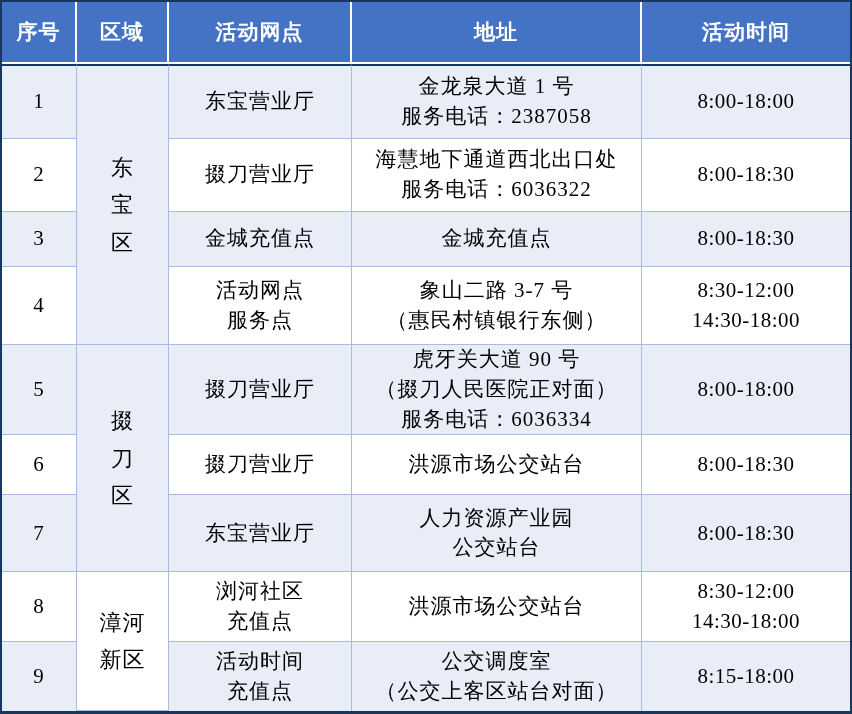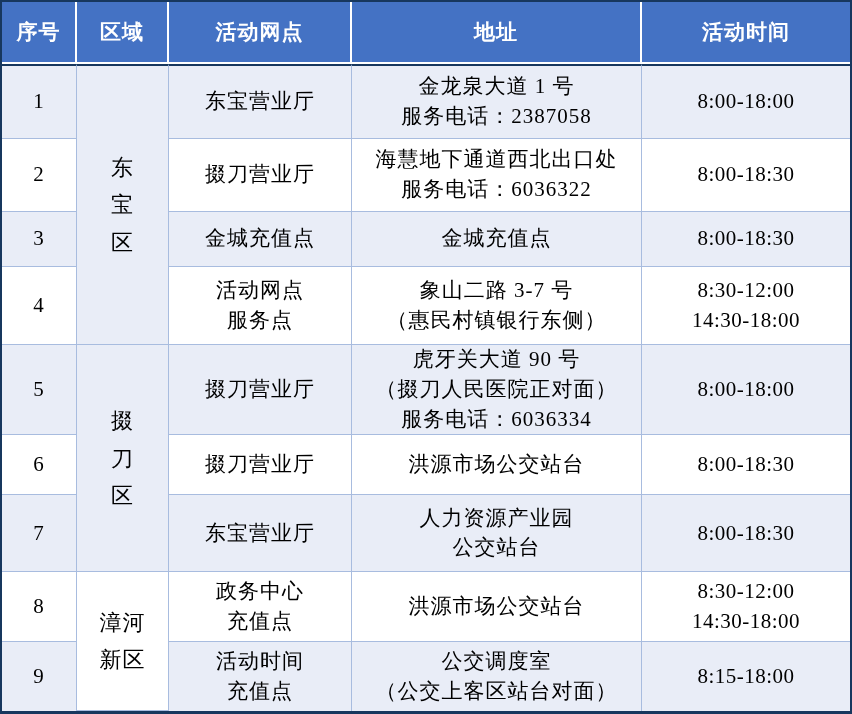--- a/index.html
+++ b/index.html
@@ -158,21 +158,21 @@
         <td class="band">7</td>
         <td class="band">东宝营业厅</td>
         <td class="band">人力资源产业园
 公交站台</td>
         <td class="band time-cell">8:00-18:30</td>
       </tr>
       <tr class="r8">
         <td class="white">8</td>
         <td class="white region-cell" rowspan="2">漳河
 新区</td>
-        <td class="white">政务中心
+        <td class="white">浏河社区
 充值点</td>
         <td class="white">洪源市场公交站台</td>
         <td class="white time-cell">8:30-12:00
 14:30-18:00</td>
       </tr>
       <tr class="r9 last">
         <td class="band">9</td>
         <td class="band">活动时间
 充值点</td>
         <td class="band">公交调度室

